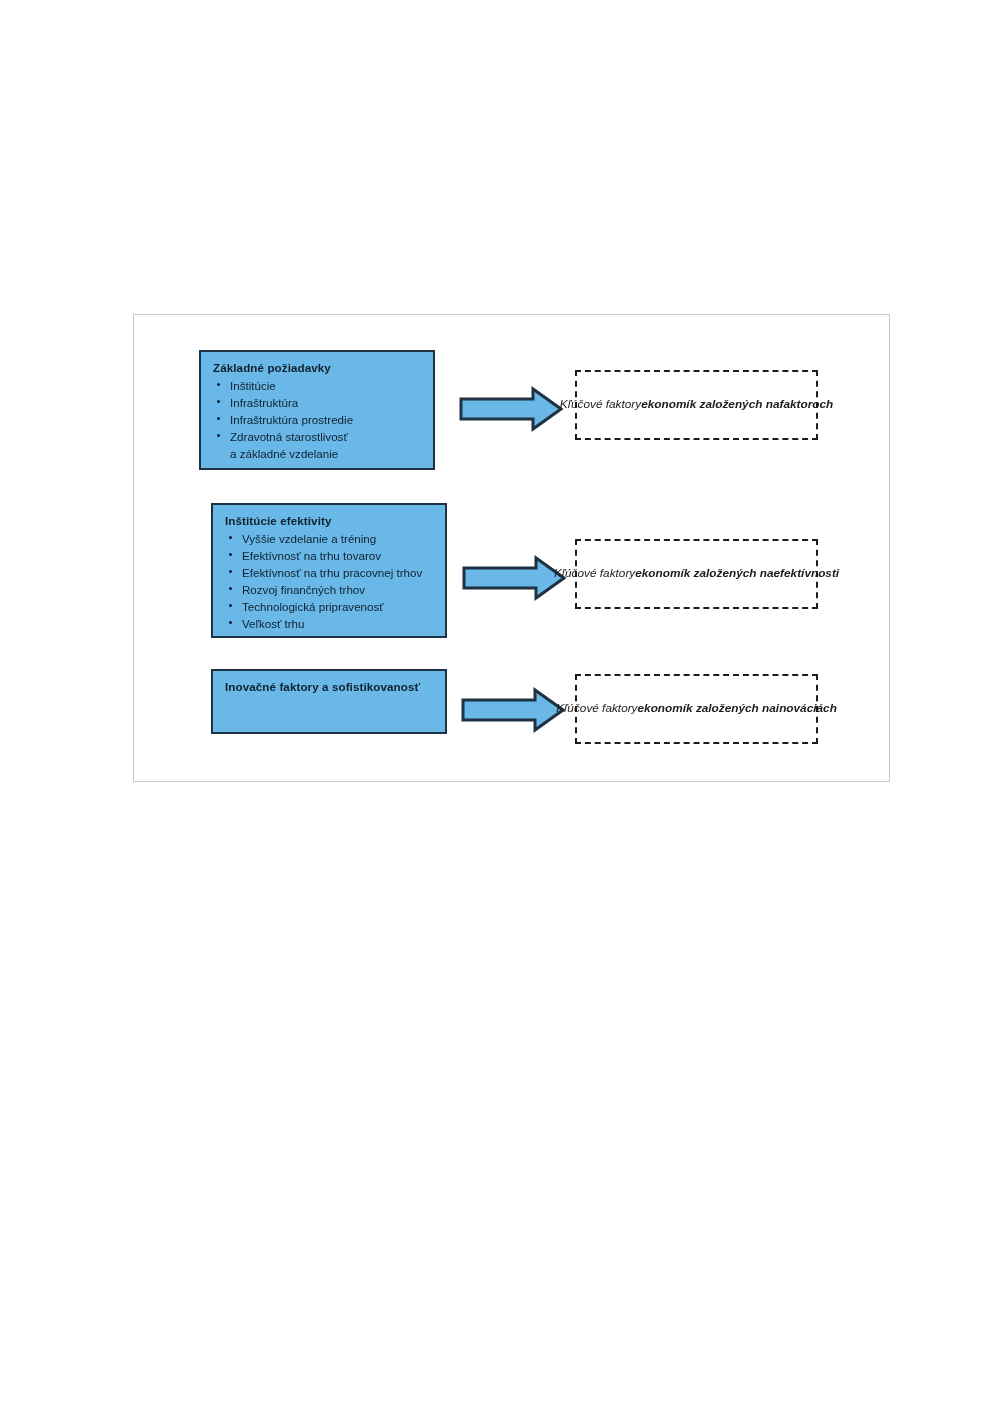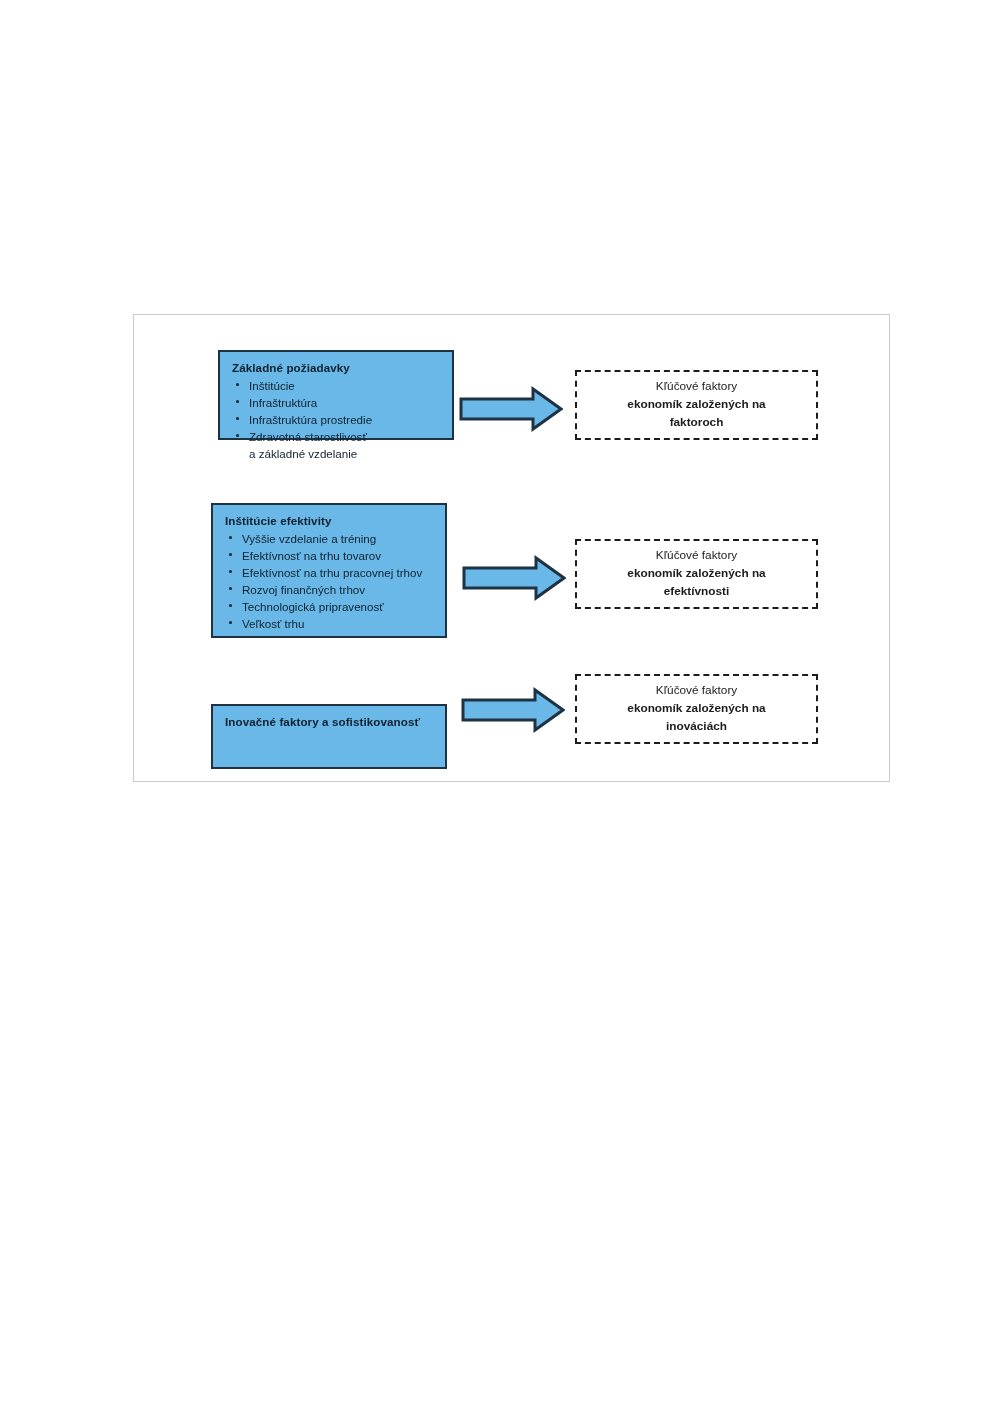--- a/index.html
+++ b/index.html
@@ -64,45 +64,46 @@
     width: 3.4px;
     height: 3.4px;
     border-radius: 50%;
     background: #10212e;
   }
   .bullet-list li.nobullet {
     padding-left: 17px;
   }
 
   
-  #box-basic        { left: 218px; top: 350px;  width: 236px; height: 90px; }
+  #box-basic        { left: 199px; top: 350px;  width: 236px; height: 120px; }
   #box-efficiency   { left: 211px; top: 503px;  width: 236px; height: 135px; }
-  #box-innovation   { left: 211px; top: 704px;  width: 236px; height: 65px;  }
+  #box-innovation   { left: 211px; top: 669px;  width: 236px; height: 65px;  }
 
   
   .arrow {
     position: absolute;
     width: 104px;
     height: 46px;
   }
   #arrow-1 { left: 459px; top: 386px; }
   #arrow-2 { left: 462px; top: 555px; }
   #arrow-3 { left: 461px; top: 687px; }
 
   
   .dashed-box {
     position: absolute;
     border: 2.5px dashed #1c1c1c;
     box-sizing: border-box;
     background: #ffffff;
     display: flex;
-    flex-direction: column;
+    flex-direction: row;
     align-items: center;
     justify-content: center;
     padding: 4px 6px;
+    font-style: italic;
   }
   .dashed-line {
     font-size: 11.8px;
     color: #1c1c1c;
     line-height: 1.52;
     text-align: center;
     white-space: nowrap;
   }
   .dashed-line.bold {
     font-weight: bold;

